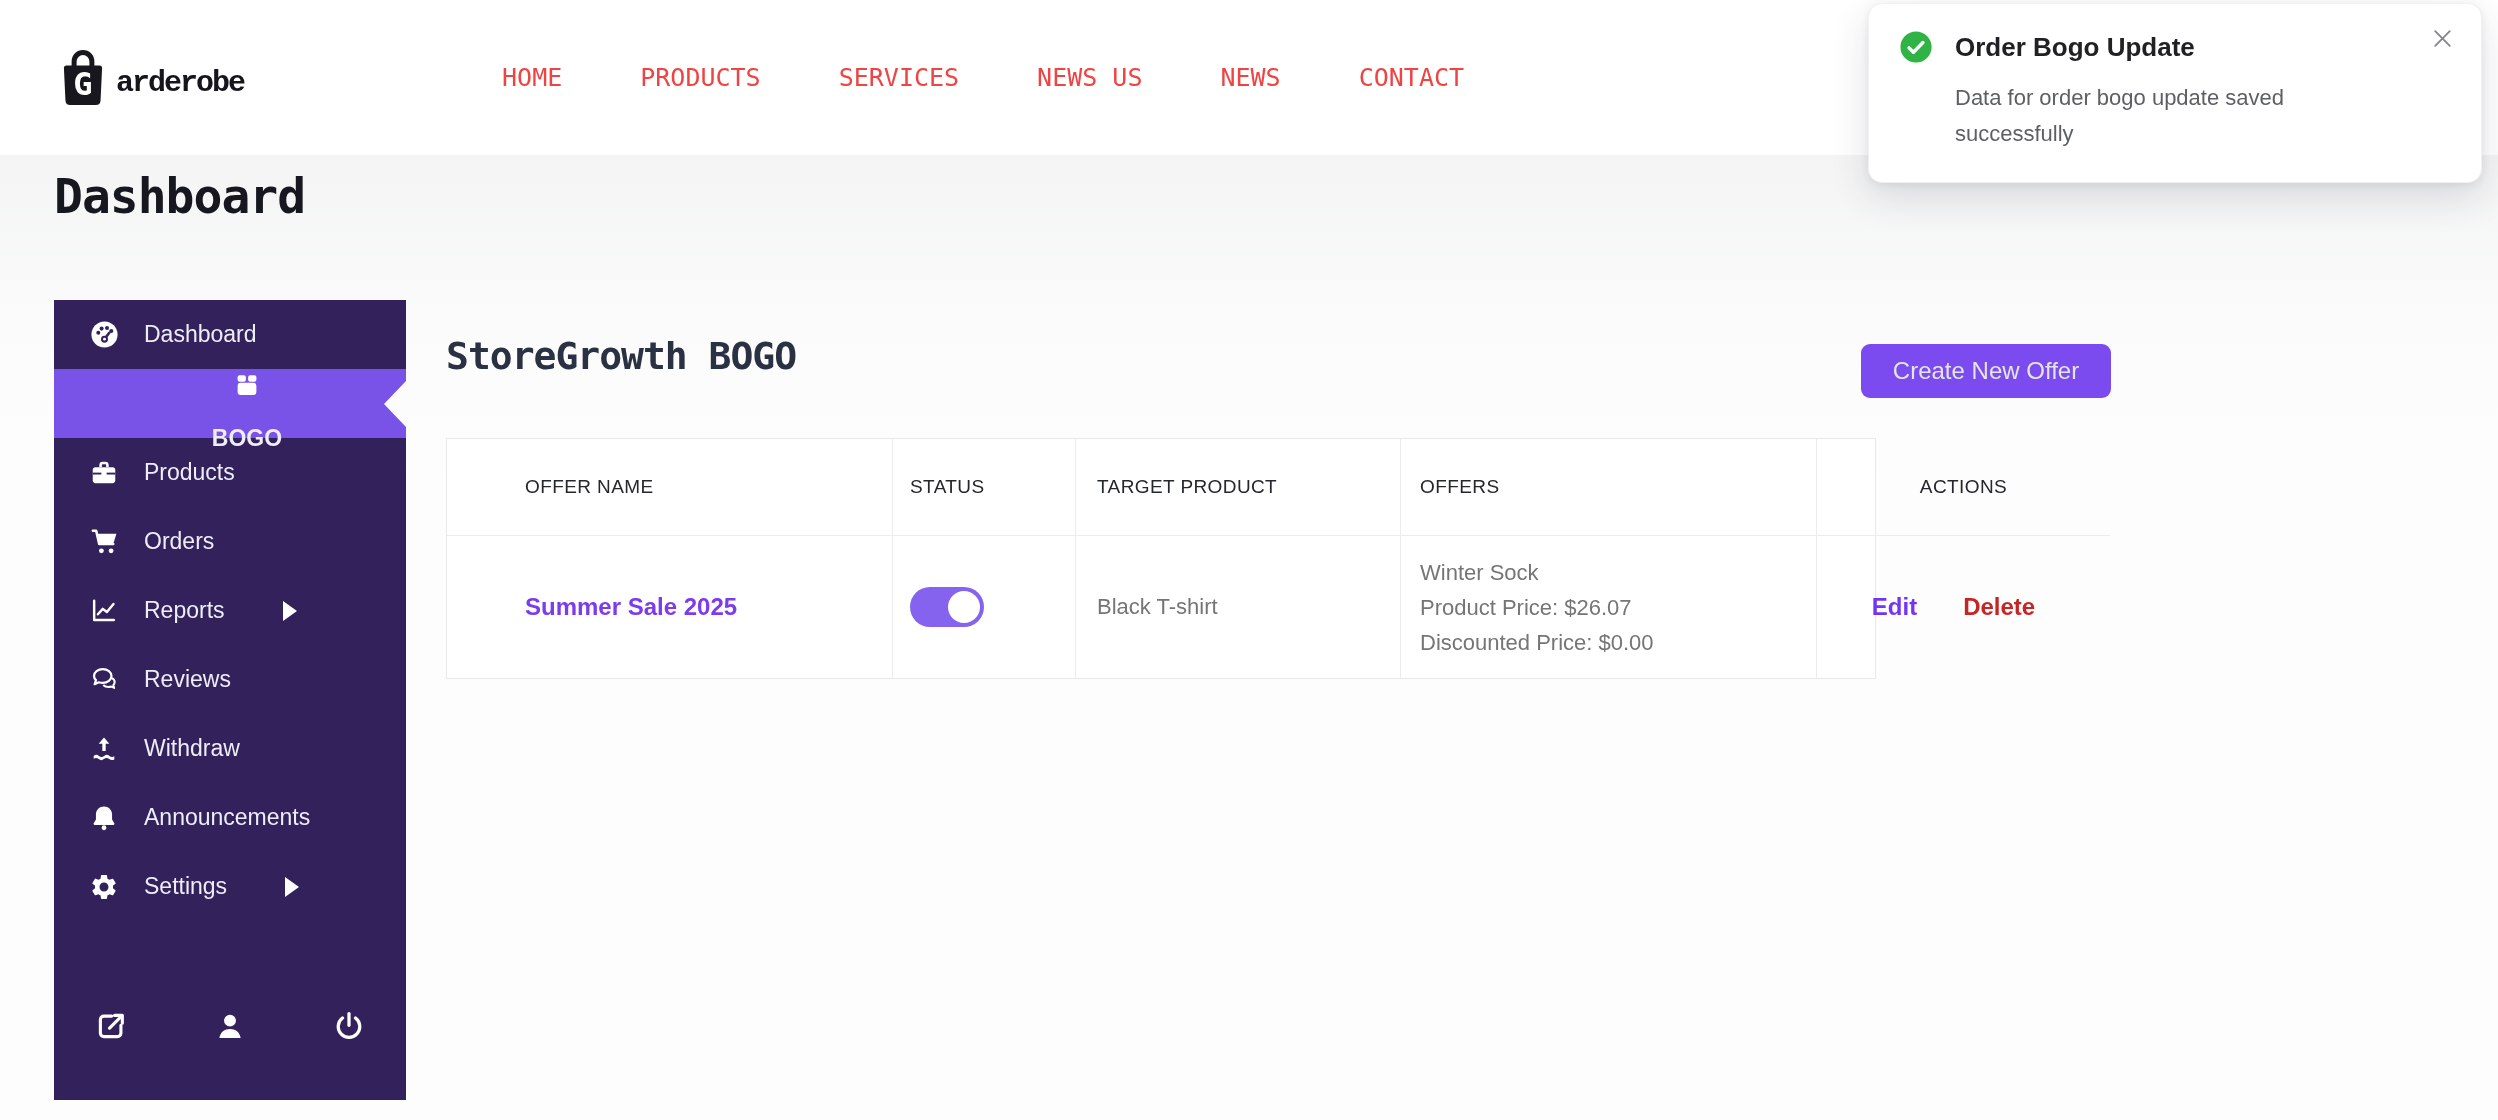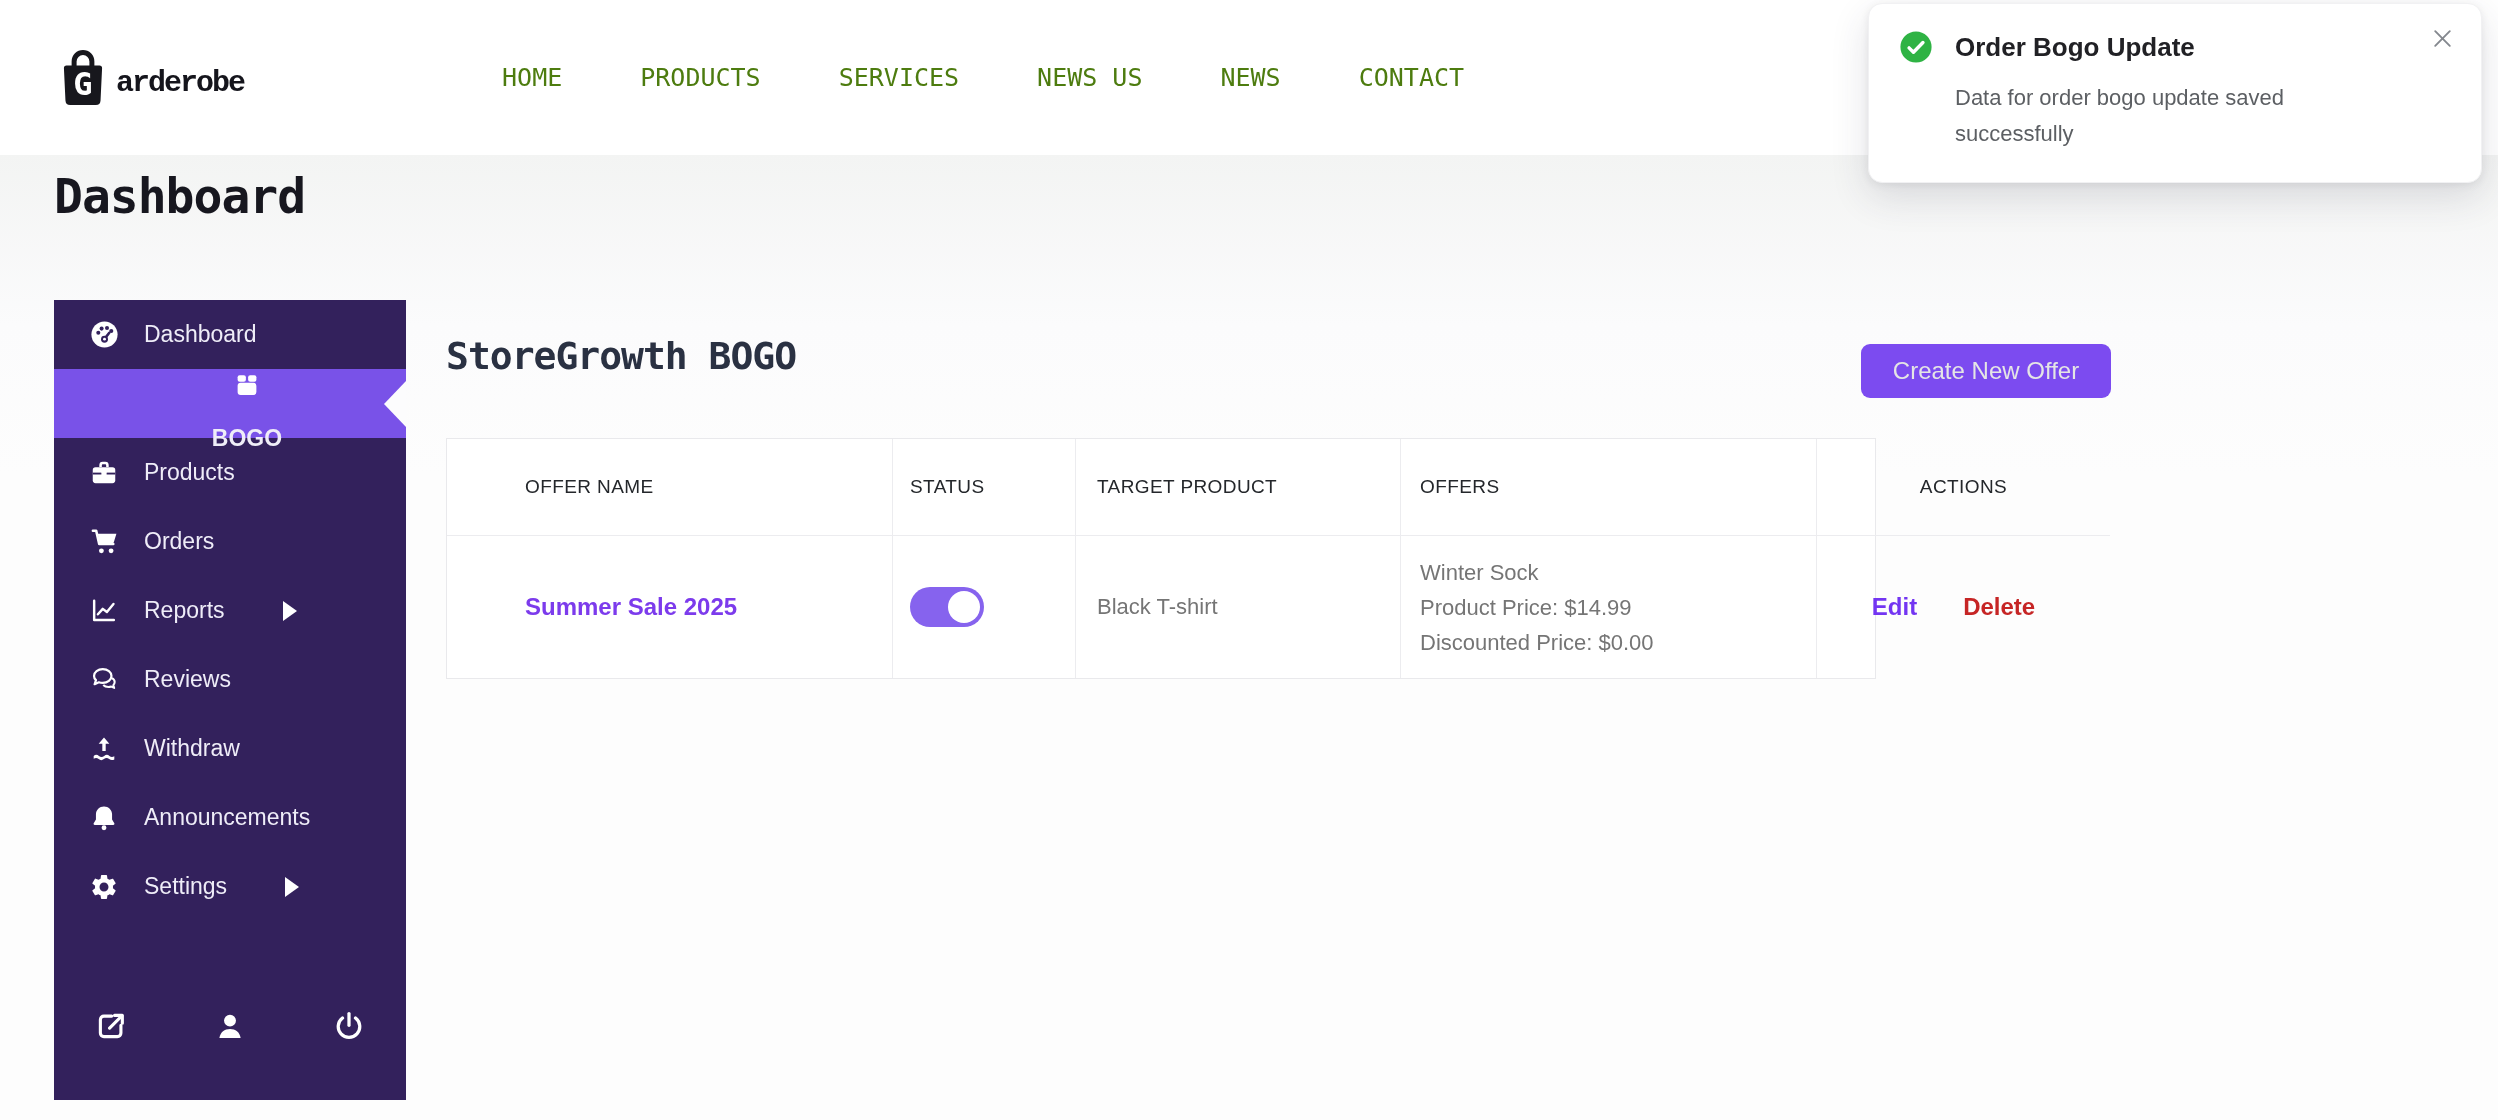--- a/index.html
+++ b/index.html
@@ -21,21 +21,21 @@
     position:absolute; left:0; top:0; width:100%; height:155px;
     background:#ffffff; display:flex; align-items:center;
   }
   .brand { margin-left:54px; display:flex; align-items:center; gap:4px; cursor:pointer; }
   .brand-text {
     font-family:Liberation Mono, monospace; font-weight:bold;
     font-size:30px; color:#15151c; letter-spacing:-2px; margin-top:10px;
   }
   .main-nav { display:flex; align-items:center; gap:78px; margin-left:258px; }
   .nav-item {
-    font-family:"DejaVu Sans Mono",monospace; font-size:25px; color:#4d7c0f;
+    font-family:"DejaVu Sans Mono",monospace; font-size:25px; color:#ef4444;
     letter-spacing:0; cursor:pointer; white-space:nowrap;
   }
 
   
   .toast {
     position:absolute; top:3px; right:16px; width:614px; min-height:161px;
     background:#fff; border-radius:14px; padding:26px 30px 30px 30px;
     box-shadow:0 14px 38px rgba(50,50,80,.14), 0 2px 8px rgba(0,0,0,.07);
     border:1px solid #f1f1f3;
   }
@@ -320,21 +320,21 @@
     </div>
     <div class="cell c-status">
       <span class="toggle"></span>
     </div>
     <div class="cell c-target">
       <span class="muted">Black T-shirt</span>
     </div>
     <div class="cell c-offers">
       <div class="offers-lines muted">
         <div>Winter Sock</div>
-        <div>Product Price: $14.99</div>
+        <div>Product Price: $26.07</div>
         <div>Discounted Price: $0.00</div>
       </div>
     </div>
     <div class="cell c-actions">
       <div class="actions-wrap">
         <span class="edit-link">Edit</span>
         <span class="delete-link">Delete</span>
       </div>
     </div>
   </div>

